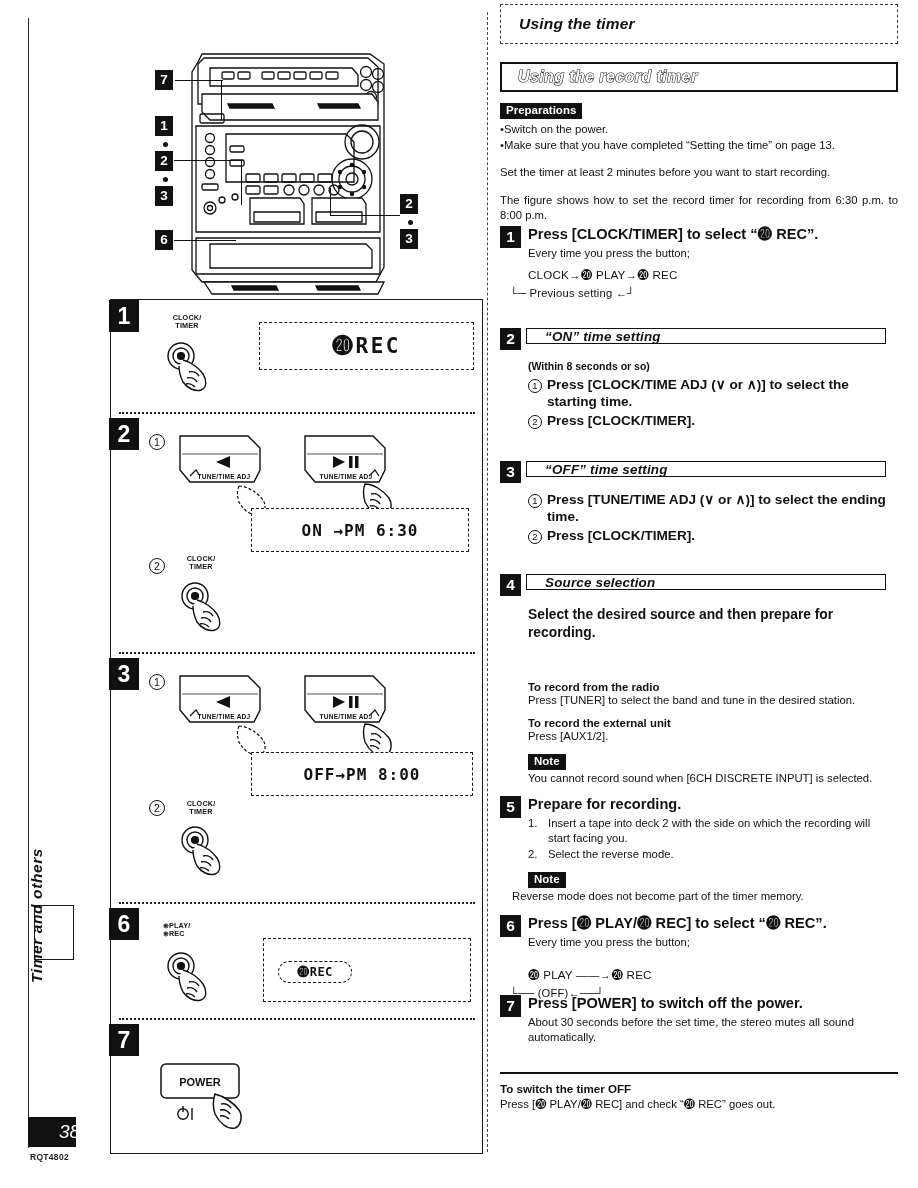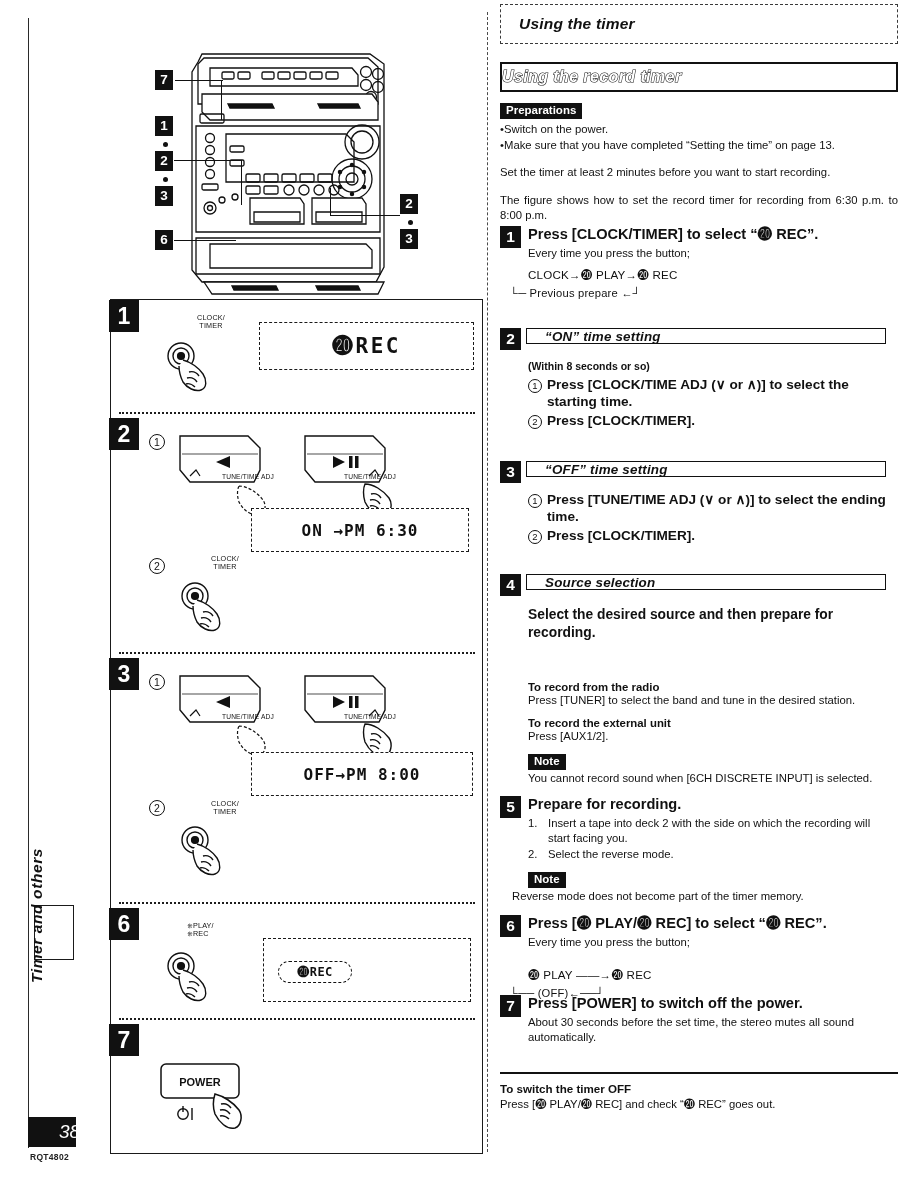--- a/index.html
+++ b/index.html
@@ -74,22 +74,22 @@
   .step-badge {
     position:absolute; left:-2px; width:30px; height:32px; background:#111; color:#fff;
     display:flex; align-items:center; justify-content:center;
     font-weight:bold; font-size:23px; line-height:1;
   }
   .circ-num {
     position:absolute; width:16px; height:16px; border:1.3px solid #111; border-radius:50%;
     font-size:10.5px; display:flex; align-items:center; justify-content:center; color:#111;
   }
   .btn-caption {
-    position:absolute; font-size:7.2px; font-weight:normal; line-height:1.15;
-    letter-spacing:0.2px; text-align:center; color:#111;margin-left:24px;
+    position:absolute; font-size:7.2px; font-weight:bold; line-height:1.15;
+    letter-spacing:0.2px; text-align:center; color:#111;
   }
   .lcd-panel {
     position:absolute; border:1.6px dashed #1a1a1a; background:#fff;
   }
   .lcd-text {
     position:absolute; width:100%; top:50%; transform:translateY(-50%);
     text-align:center; font-family:"DejaVu Sans Mono", monospace;
     font-size:21px; letter-spacing:2.5px; color:#111;
     font-weight:bold;
   }
@@ -104,21 +104,21 @@
     border:1.5px dashed #3a3a3a; background:#fff;
     display:flex; align-items:center; padding-left:18px;
   }
   .title-box .t {
     font-style:italic; font-weight:bold; font-size:15.5px; letter-spacing:0.2px;
   }
 
   .section-bar {
     position:absolute; left:500px; top:62px; width:398px; height:30px;
     border:2.4px solid #111; background:#fff;
-    display:flex; align-items:center; 
+    display:flex; align-items:center; padding-left:16px;
   }
   .section-bar .st {
     font-weight:bold; font-size:16px; letter-spacing:0.4px; font-style:italic;
     color:#fff;
     -webkit-text-stroke: 1.1px #111;
     paint-order: stroke fill;
   }
 
   .black-tag {
     display:inline-block; background:#111; color:#fff;
@@ -448,21 +448,21 @@
   </div>
 
   <div class="rc body-txt" style="left:500px;top:165px;width:398px;">Set the timer at least 2 minutes before you want to start recording.</div>
   <div class="rc body-txt just" style="left:500px;top:193px;width:398px;">The figure shows how to set the record timer for recording from 6:30 p.m. to 8:00 p.m.</div>
 
   <div class="step-row" style="left:500px;top:226px;">
     <div class="step-sq">1</div>
     <div class="step-head">Press [CLOCK/TIMER] to select “⓴ REC”.</div>
     <div class="step-sub">Every time you press the button;</div>
     <div class="step-sub flow">CLOCK→⓴ PLAY→⓴ REC</div>
-    <div class="step-sub flow2">└─ Previous prepare ←┘</div>
+    <div class="step-sub flow2">└─ Previous setting ←┘</div>
   </div>
 
   <div class="step-row" style="left:500px;top:328px;">
     <div class="step-sq">2</div>
     <div class="hdr-box">
       <span class="h">“ON” time setting</span>
     </div>
     <div style="margin-left:28px;margin-top:32px;font-size:10.5px;font-weight:bold;">(Within 8 seconds or so)</div>
     <div class="olist">
       <div class="oitem">

